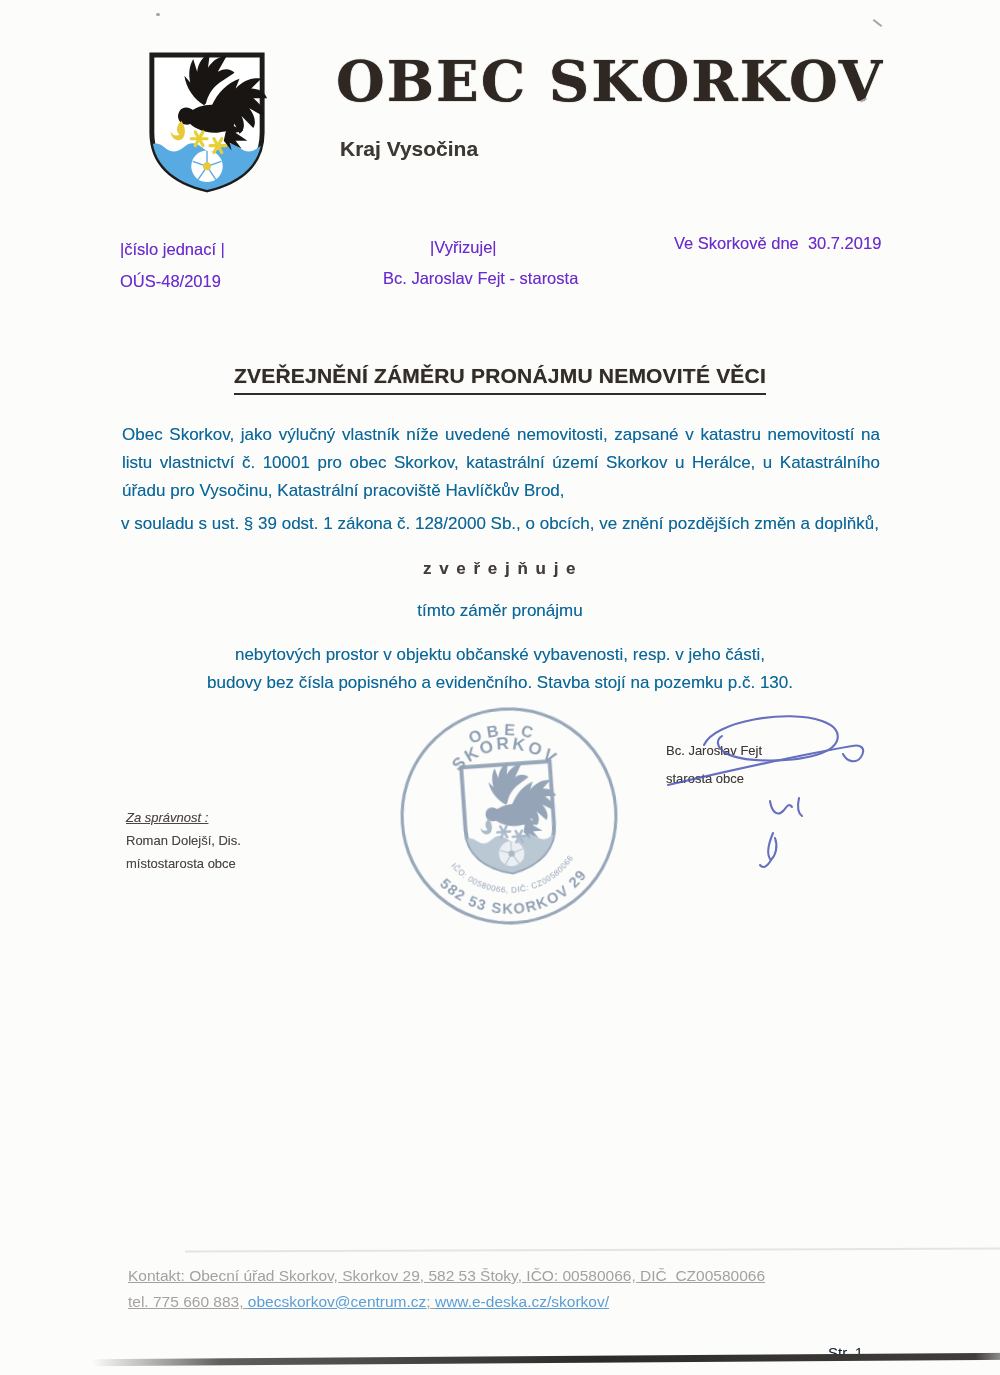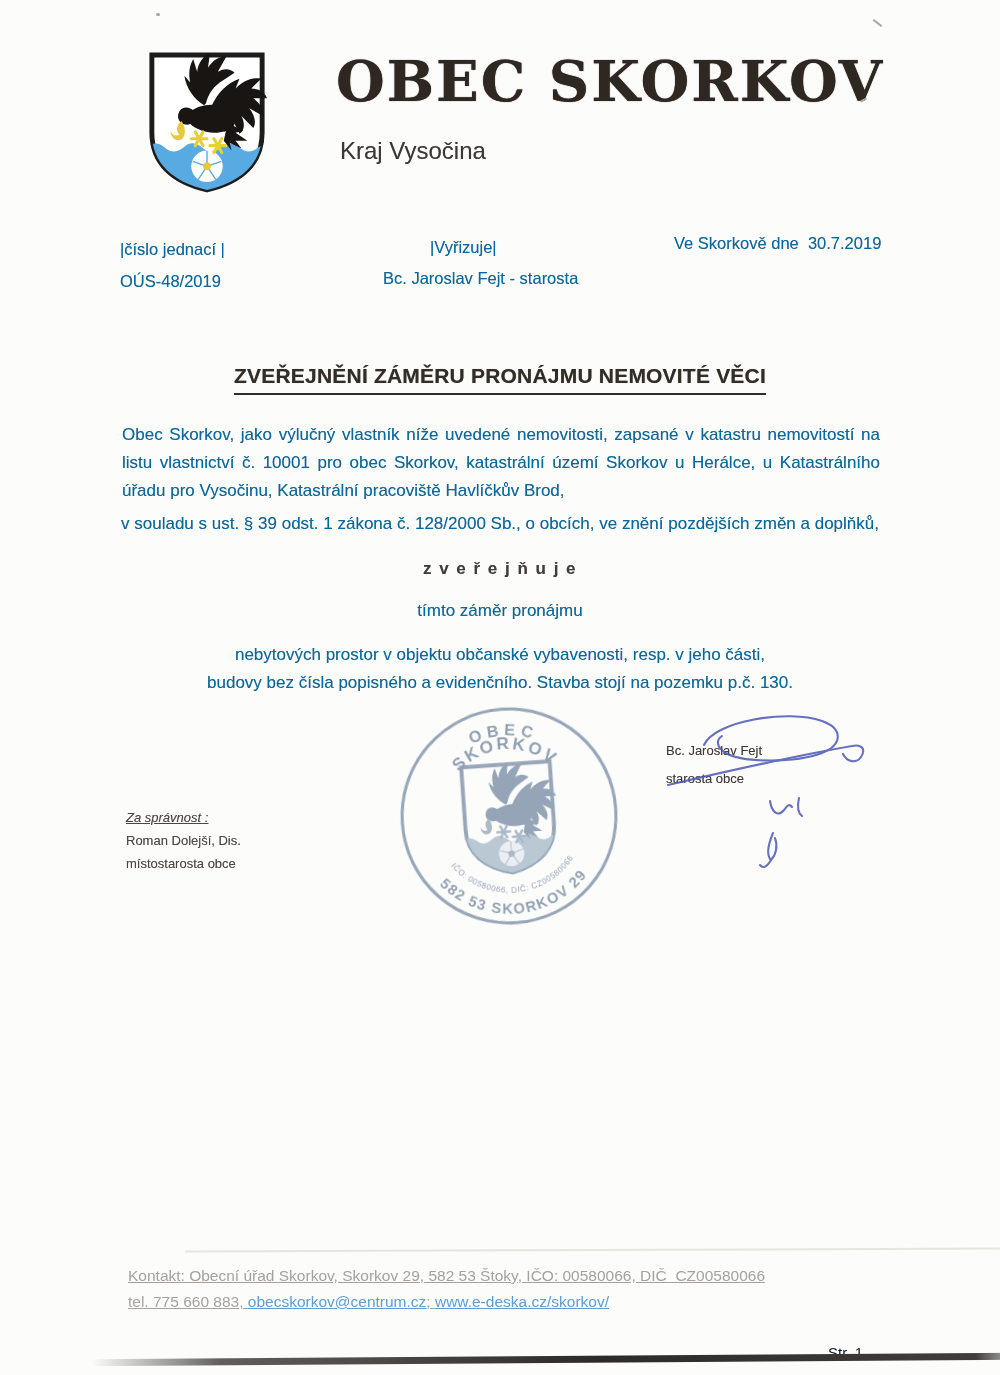--- a/index.html
+++ b/index.html
@@ -10,23 +10,23 @@
   }
   .abs{position:absolute;}
   .soft{text-shadow:0 0 .6px rgba(86,76,72,.45);}
   
   .muni-title{
     left:336px;top:52px;width:560px;
     font-family:"DejaVu Serif","Liberation Serif",serif;
     font-weight:bold;font-size:56px;line-height:1.05;letter-spacing:2px;
     color:#2e2722;text-shadow:0 0 1px #2e2722;
   }
-  .region{left:340px;top:137px;font-size:24px;font-weight:normal;color:#3d3834;}
+  .region{left:340px;top:137px;font-size:21px;font-weight:bold;color:#3d3834;}
   
-  .ref{font-size:16.5px;color:#0369a1;}
+  .ref{font-size:16.5px;color:#6d28d9;}
   
   .subject-wrap{left:0;top:364px;width:1000px;text-align:center;}
   .subject{
     display:inline-block;font-size:21px;font-weight:bold;color:#332d28;
     letter-spacing:.2px;border-bottom:2.4px solid #332d28;padding-bottom:5px;
     text-shadow:0 0 .7px rgba(51,45,40,.6);
   }
   
   .para{font-size:17px;line-height:28px;color:#0369a1;}
   .just{text-align:justify;text-justify:inter-word;}

